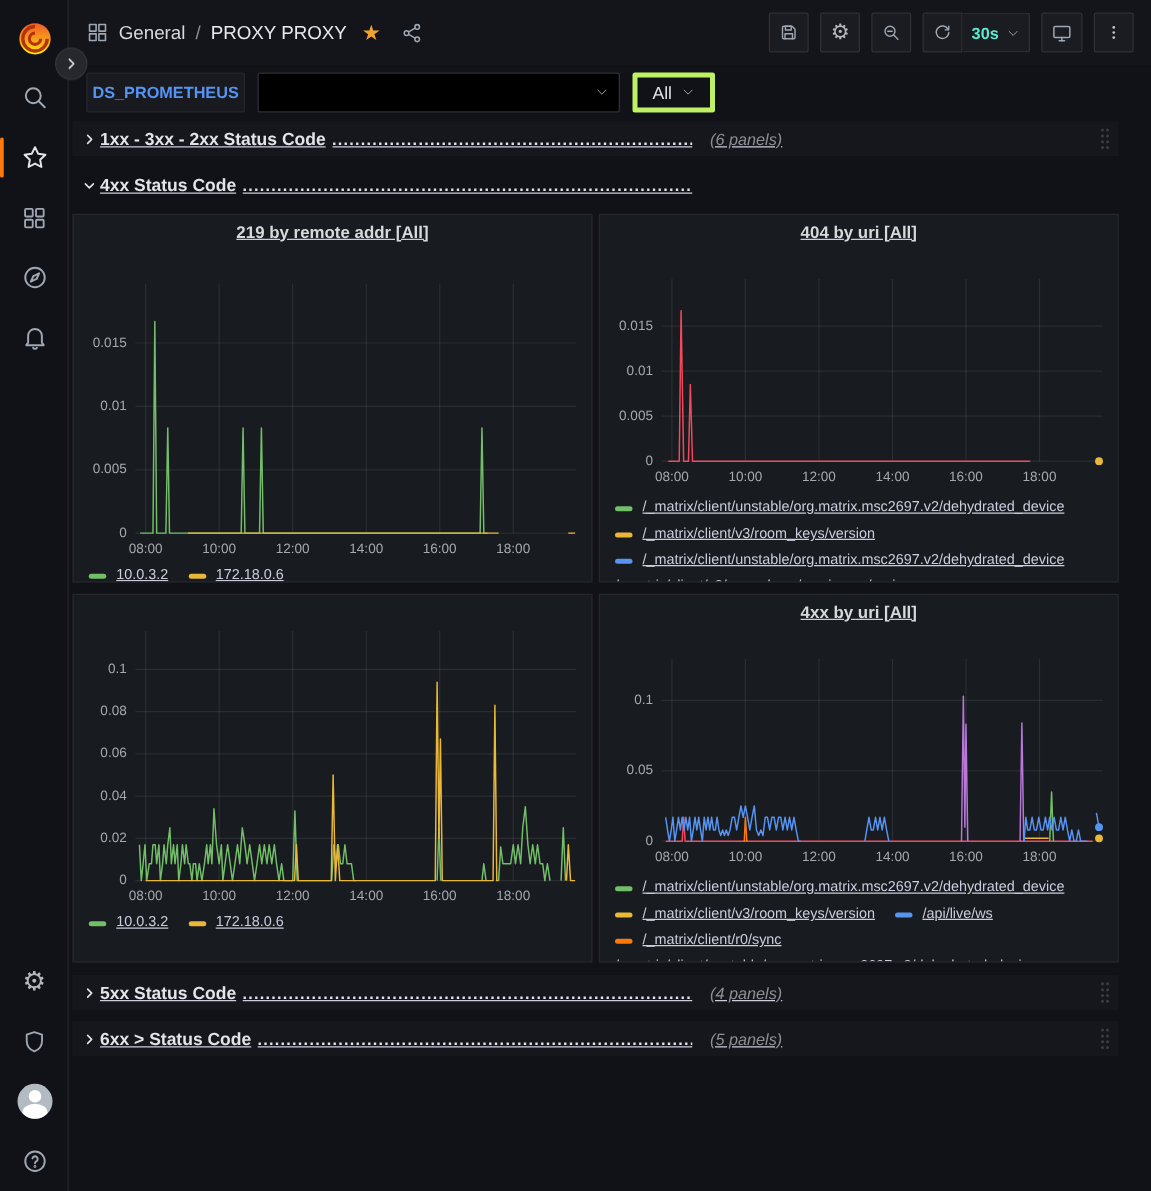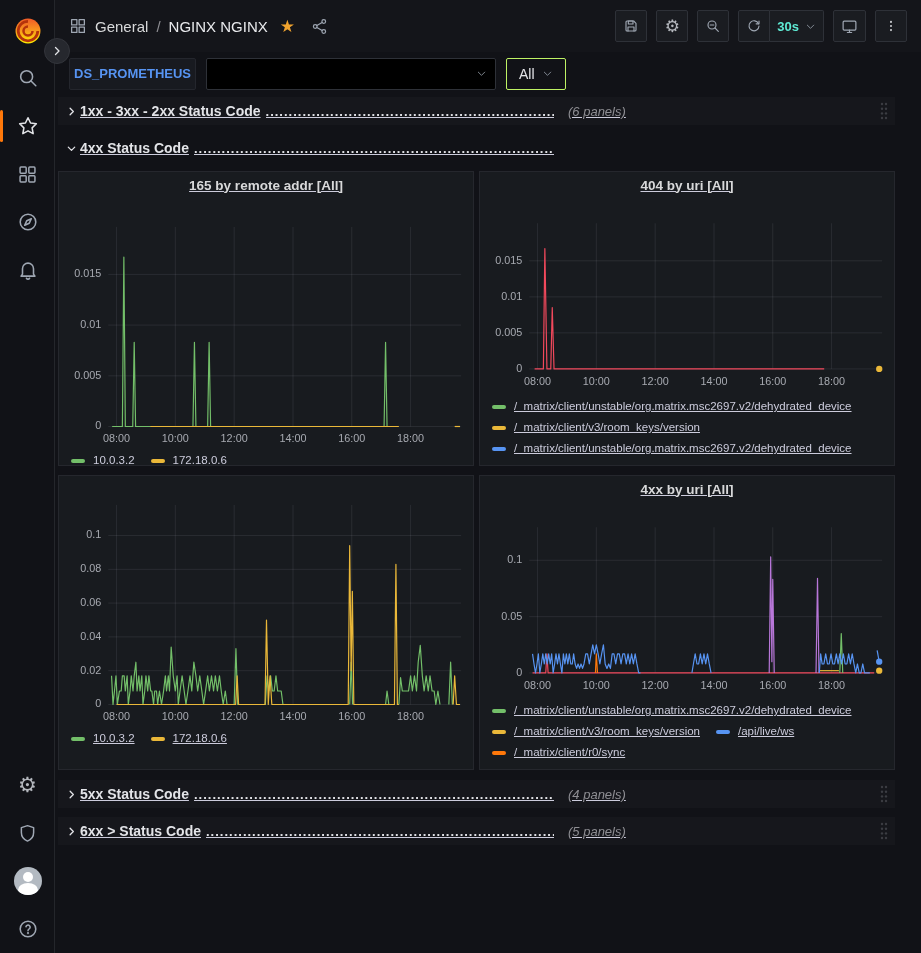--- a/index.html
+++ b/index.html
@@ -30,21 +30,21 @@
   .btn-group { display:flex; }
   .btn-group .nav-btn:first-child { border-radius:2px 0 0 2px; }
   .btn-group .nav-btn:last-child { border-radius:0 2px 2px 0; border-left:none; }
   .tz { color:#ff780a; font-weight:bold; font-size:11.5px; margin-left:2px; }
   .gear-glyph { font-family:"DejaVu Sans",sans-serif; font-size:17px; color:#b4b7bd; line-height:1; }
 
   
   .submenu { position:fixed; left:55px; top:52px; width:866px; height:43px; display:flex; align-items:center; gap:10px; padding:0 14px; background:#111217; z-index:9; }
   .var-label { height:32px; display:flex; align-items:center; padding:0 4px; background:#181a20; border:1px solid #24262d; border-radius:2px; color:#5794f2; font-size:13px; font-weight:bold; cursor:pointer; }
   .var-input { height:32px; width:290px; background:#000; border:1px solid #2e3138; border-radius:2px; display:flex; align-items:center; justify-content:flex-end; padding:0 8px; cursor:pointer; }
-  .var-select { height:32px; display:flex; align-items:center; gap:7px; padding:0 12px; background:#111217; border:1px solid #bef264; border-radius:2px; color:#e3e4e8; font-size:14px; cursor:pointer; }
+  .var-select { height:32px; display:flex; align-items:center; gap:7px; padding:0 12px; background:#111217; border:4px solid #bef264; border-radius:2px; color:#e3e4e8; font-size:14px; cursor:pointer; }
 
   
   .content { position:absolute; left:43px; top:95px; width:866px; padding:2px 14px 0 15px;text-decoration:underline; }
   .dash-row { height:28px; display:flex; align-items:center; background:#16171c; margin-bottom:9px; padding:0 6px 0 4px; cursor:pointer; }
   .row-main { display:flex; align-items:baseline; width:474px; overflow:hidden; white-space:nowrap; flex-shrink:0; }
   .row-chev { width:18px; display:flex; align-items:center; justify-content:center; flex-shrink:0; align-self:center; }
   .row-title { font-size:14px; font-weight:bold; color:#e3e4e8; margin-right:5px; }
   .row-dots { font-size:13px; font-weight:bold; color:#e3e4e8; letter-spacing:1px; overflow:hidden; }
   .row-count { font-size:13px; font-style:italic; color:#8e8e93; margin-left:14px; }
   .row-handle { margin-left:auto; opacity:.55; }
@@ -140,21 +140,21 @@
 <header class="topnav">
   <div class="crumb">
     <svg class="icon" width="18" height="18" viewBox="0 0 24 24">
       <rect x="3.5" y="3.5" width="7" height="7"></rect>
         <rect x="13.5" y="3.5" width="7" height="7"></rect>
       <rect x="3.5" y="13.5" width="7" height="7"></rect>
         <rect x="13.5" y="13.5" width="7" height="7"></rect>
     </svg>
     <span class="sect">General</span>
     <span class="sep">/</span>
-    <span class="dash">NGINX NGINX</span>
+    <span class="dash">PROXY PROXY</span>
     <span class="star-fav">★</span>
     <svg class="icon" width="17" height="17" viewBox="0 0 24 24" style="margin-left:8px;cursor:pointer">
       <circle cx="18" cy="5" r="2.6"></circle>
         <circle cx="6" cy="12" r="2.6"></circle>
         <circle cx="18" cy="19" r="2.6"></circle>
       <line x1="8.3" y1="10.7" x2="15.7" y2="6.3"></line>
         <line x1="8.3" y1="13.3" x2="15.7" y2="17.7"></line>
     </svg>
   </div>
 
@@ -258,21 +258,21 @@
         </svg>
     </span>
     <span class="row-main">
       <span class="row-title">4xx Status Code</span>
       <span class="row-dots">....................................................................................................</span>
     </span>
   </div>
 
   <div class="panel-grid">
     <section class="panel">
-      <div class="panel-title">165 by remote addr [All]</div>
+      <div class="panel-title">219 by remote addr [All]</div>
       <svg class="chart" viewBox="0 0 420 250" style="height: 250px;">
           <line x1="50" y1="230.0" x2="408" y2="230.0" stroke="rgba(204,204,220,0.10)" stroke-width="1"></line>
           <text x="43" y="230.0" fill="#a6a9b0" font-size="11" text-anchor="end" dominant-baseline="middle">0</text>
           <line x1="50" y1="178.6" x2="408" y2="178.6" stroke="rgba(204,204,220,0.10)" stroke-width="1"></line>
           <text x="43" y="178.6" fill="#a6a9b0" font-size="11" text-anchor="end" dominant-baseline="middle">0.005</text>
           <line x1="50" y1="127.1" x2="408" y2="127.1" stroke="rgba(204,204,220,0.10)" stroke-width="1"></line>
           <text x="43" y="127.1" fill="#a6a9b0" font-size="11" text-anchor="end" dominant-baseline="middle">0.01</text>
           <line x1="50" y1="75.7" x2="408" y2="75.7" stroke="rgba(204,204,220,0.10)" stroke-width="1"></line>
           <text x="43" y="75.7" fill="#a6a9b0" font-size="11" text-anchor="end" dominant-baseline="middle">0.015</text>
           <line x1="58.4" y1="27.500000000000004" x2="58.4" y2="230" stroke="rgba(204,204,220,0.10)" stroke-width="1"></line>

